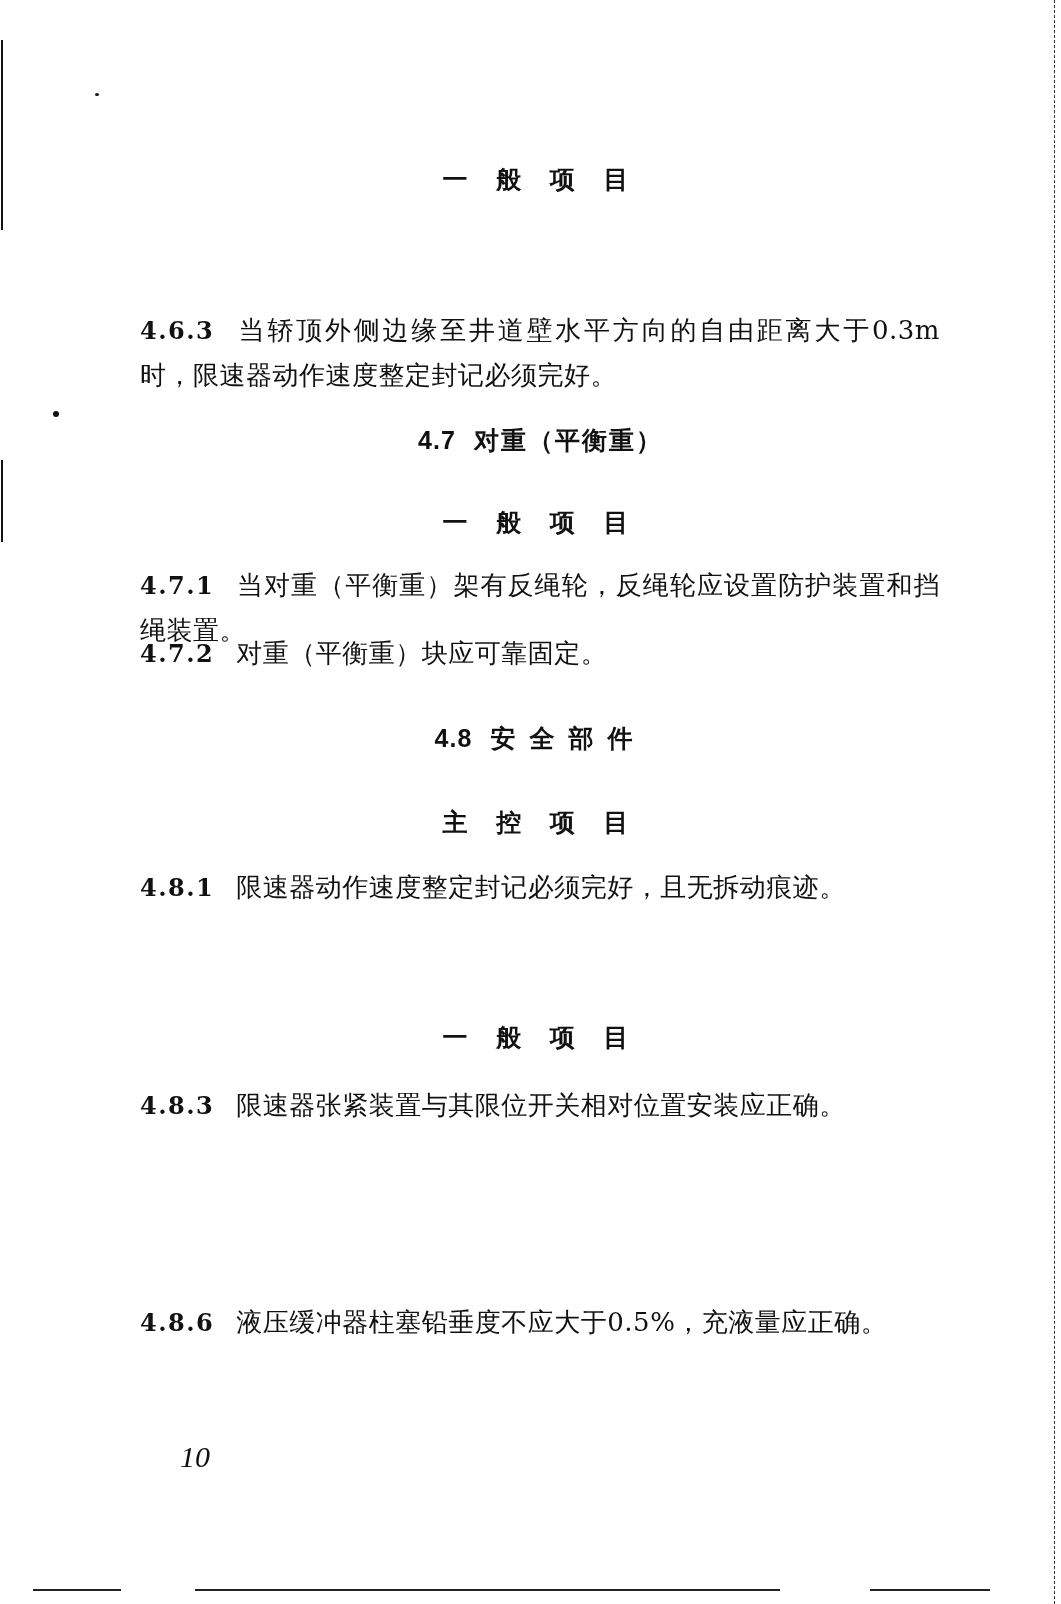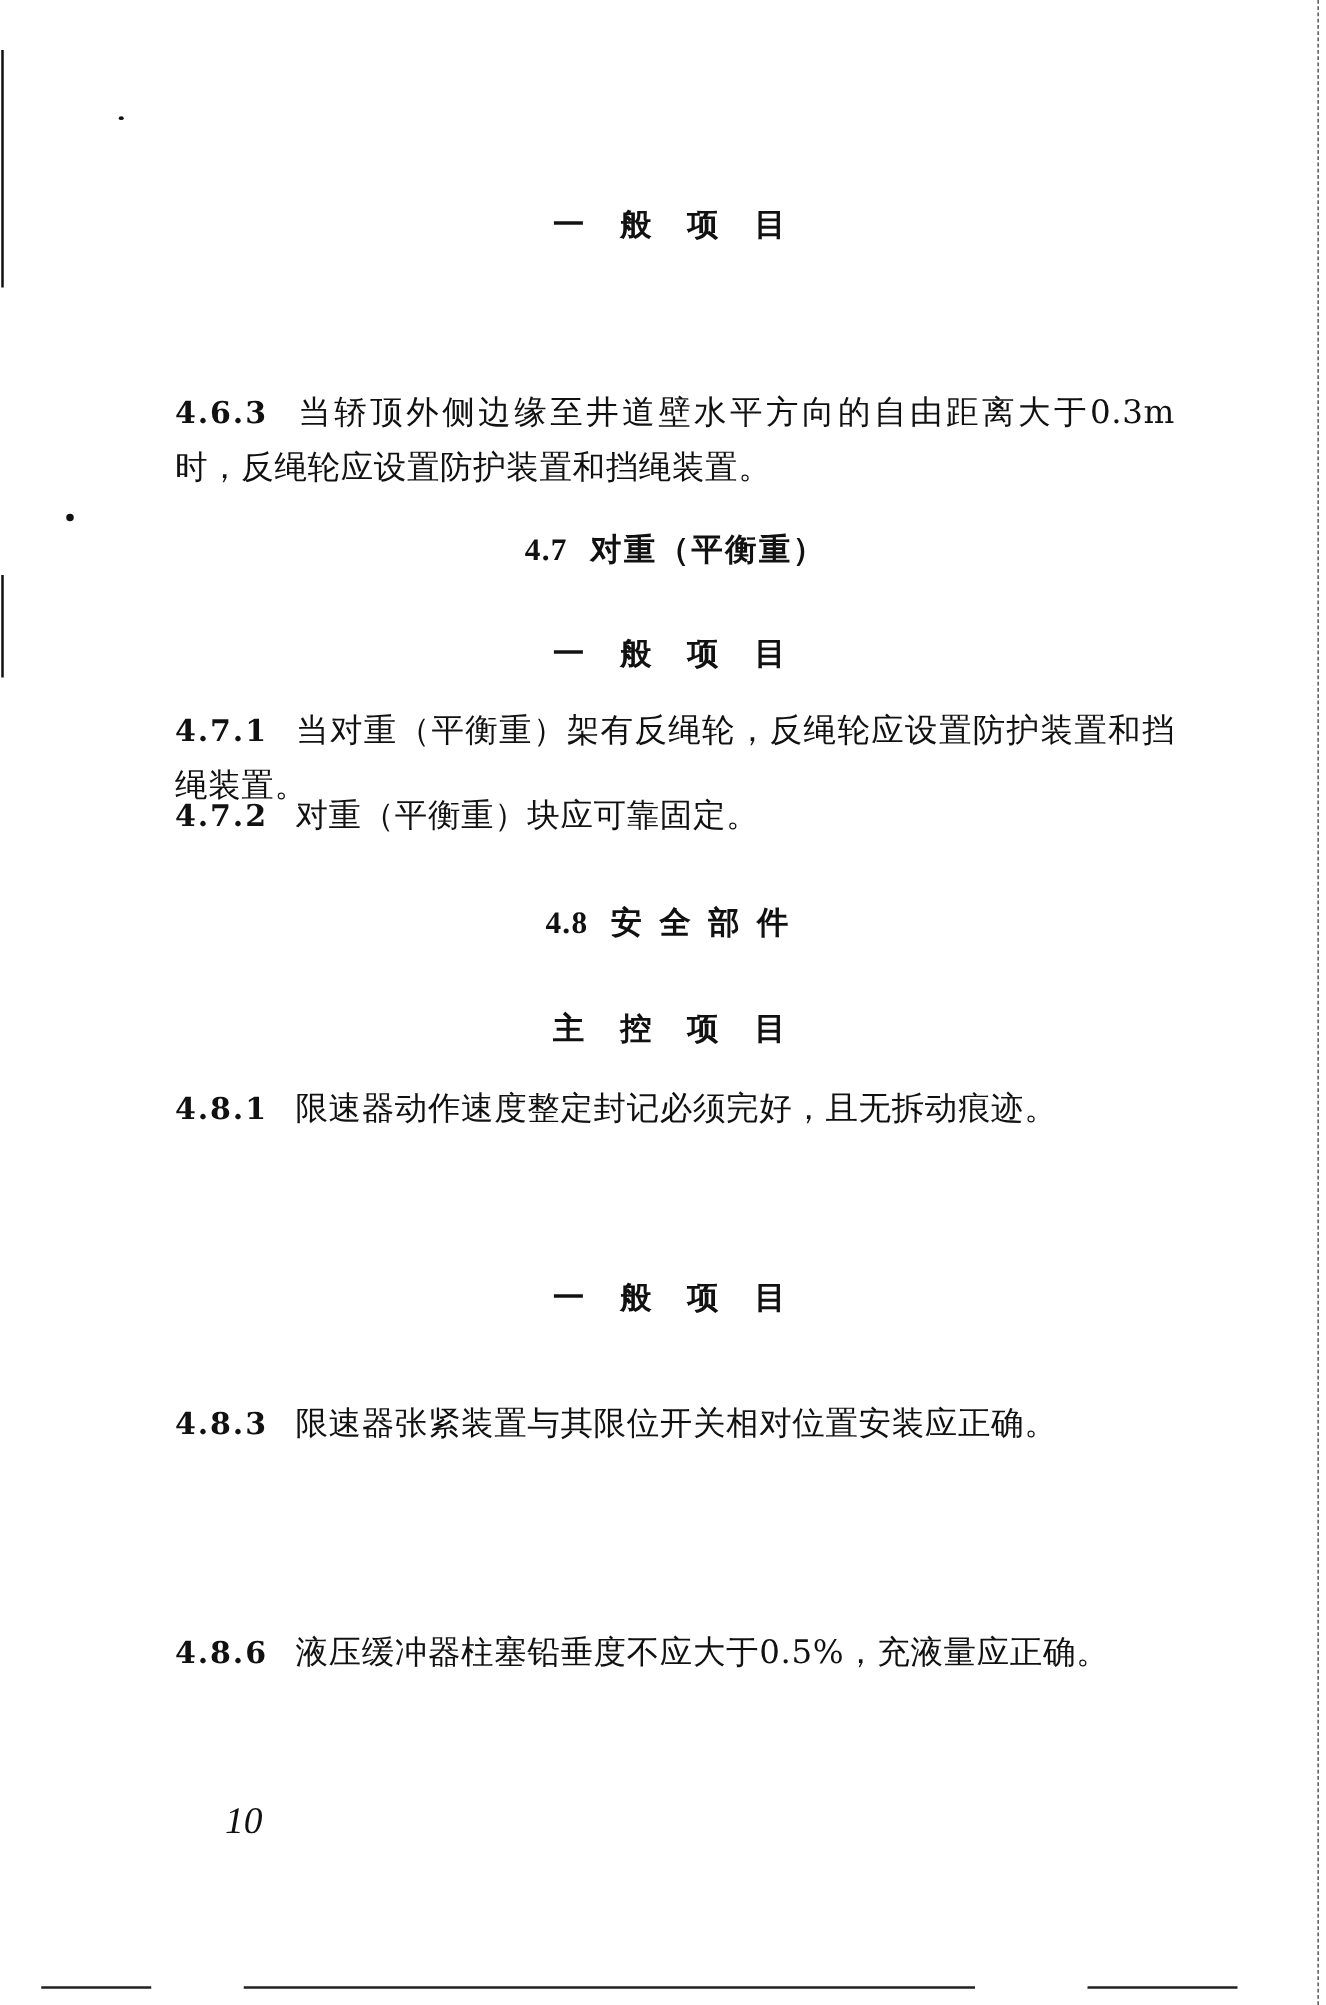--- a/index.html
+++ b/index.html
@@ -29,21 +29,21 @@
       font-family: "DejaVu Sans", "Liberation Sans", sans-serif;
       font-weight: bold;
       font-size: 25px;
       letter-spacing: 10px;
       line-height: 30px;
     }
     .heading.section {
       letter-spacing: 2px;
     }
     .heading.section .num {
-      font-family: Liberation Serif, serif;
+      font-family: Liberation Sans, sans-serif;
       letter-spacing: 1px;
       margin-right: 18px;
     }
     .heading.section.spaced .title {
       letter-spacing: 14px;
     }
     .clause {
       position: absolute;
       left: 140px;
       width: 800px;
@@ -111,21 +111,21 @@
   <div class="speck" style="left:95px;top:93px;width:4px;height:3px;"></div>
   <div class="speck" style="left:53px;top:411px;width:6px;height:6px;"></div>
   <div class="rule" style="left:33px;top:1589px;width:88px;"></div>
   <div class="rule" style="left:195px;top:1589px;width:585px;"></div>
   <div class="rule" style="left:870px;top:1589px;width:120px;"></div>
 
   <div class="heading" style="top:165px;">一 般 项 目</div>
 
 
   <div class="clause" style="top:308px;">
-    <span class="num">4.6.3</span><span class="text">当轿顶外侧边缘至井道壁水平方向的自由距离大于0.3m时，反绳轮应设置防护装置和挡绳装置。</span>
+    <span class="num">4.6.3</span><span class="text">当轿顶外侧边缘至井道壁水平方向的自由距离大于0.3m时，限速器动作速度整定封记必须完好。</span>
   </div>
 
   <div class="heading section" style="top:425px;">
     <span class="num">4.7</span><span class="title">对重（平衡重）</span>
   </div>
 
   <div class="heading" style="top:508px;">一 般 项 目</div>
 
   <div class="clause" style="top:563px;">
     <span class="num">4.7.1</span><span class="text">当对重（平衡重）架有反绳轮，反绳轮应设置防护装置和挡绳装置。</span>
@@ -141,21 +141,21 @@
 
   <div class="heading" style="top:808px;">主 控 项 目</div>
 
   <div class="clause bold" style="top:865px;">
     <span class="num">4.8.1</span><span class="text">限速器动作速度整定封记必须完好，且无拆动痕迹。</span>
   </div>
 
 
   <div class="heading" style="top:1023px;">一 般 项 目</div>
 
-  <div class="clause" style="top:1117px;">
+  <div class="clause" style="top:1083px;">
     <span class="num">4.8.3</span><span class="text">限速器张紧装置与其限位开关相对位置安装应正确。</span>
   </div>
 
 
 
   <div class="clause" style="top:1300px;">
     <span class="num">4.8.6</span><span class="text">液压缓冲器柱塞铅垂度不应大于0.5%，充液量应正确。</span>
   </div>
 
   <div class="page-number">10</div>

